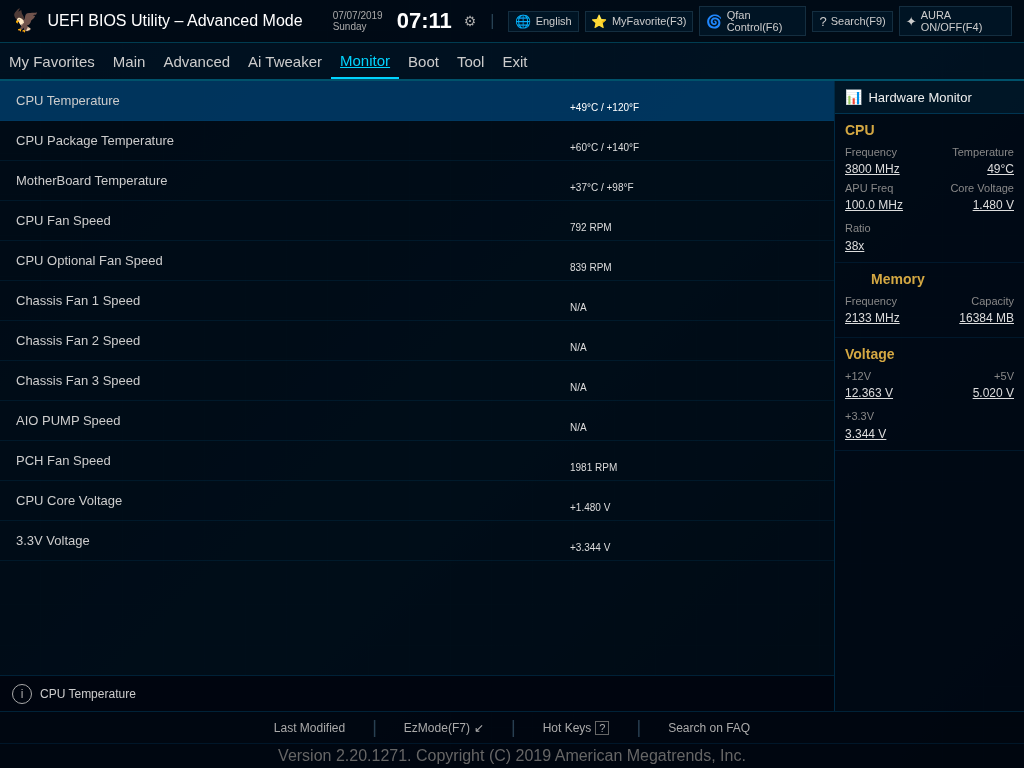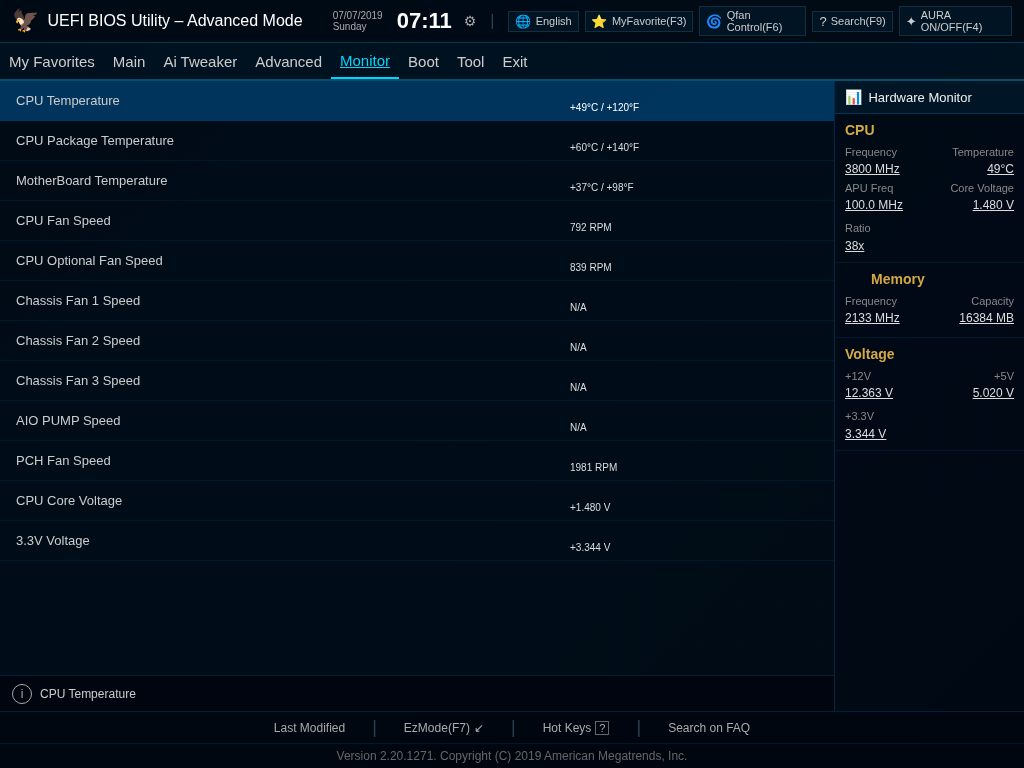--- a/index.html
+++ b/index.html
@@ -280,21 +280,21 @@
     }
     .footer-sep {
       color: rgba(100,150,180,0.4);
       font-size: 18px;
     }
     .footer-copyright {
       height: 24px;
       display: flex;
       align-items: center;
       justify-content: center;
-      font-size: 12px;
+      font-size: 16px;
       color: #666;
     }
 
     .watermark {
       position: absolute;
       bottom: 80px;
       right: 200px;
       opacity: 0.08;
       font-size: 14px;
       color: #fff;
@@ -344,22 +344,22 @@
           <span class="btn-icon">✦</span>
           <span>AURA ON/OFF(F4)</span>
         </div>
       </div>
     </div>
   </div>
 
   <nav class="nav">
     <div class="nav-item">My Favorites</div>
     <div class="nav-item">Main</div>
+    <div class="nav-item">Advanced</div>
     <div class="nav-item">Ai Tweaker</div>
-    <div class="nav-item">Advanced</div>
     <div class="nav-item active">Monitor</div>
     <div class="nav-item">Boot</div>
     <div class="nav-item">Tool</div>
     <div class="nav-item">Exit</div>
   </nav>
 
   <div class="main-content">
 
     <div class="left-panel">
       <div class="monitor-table" id="monitor-rows">

